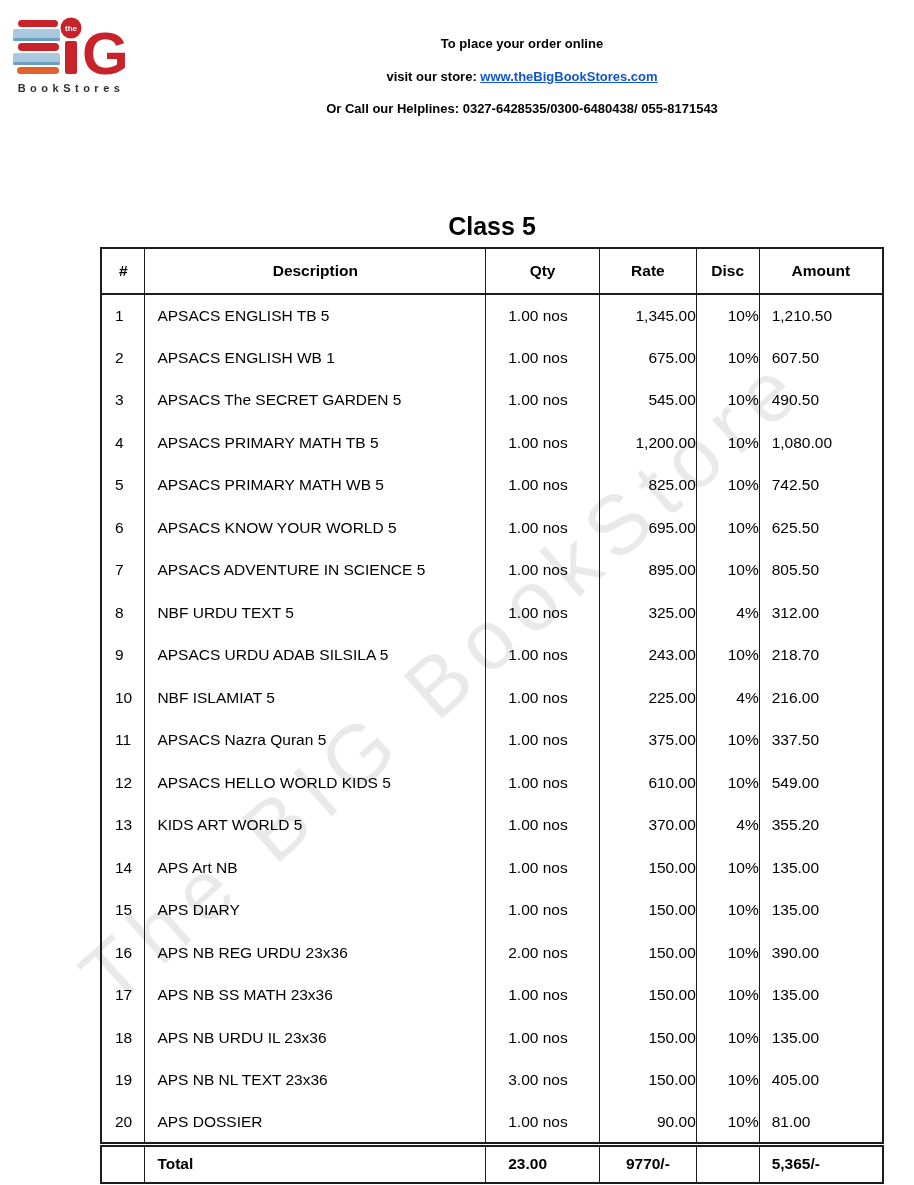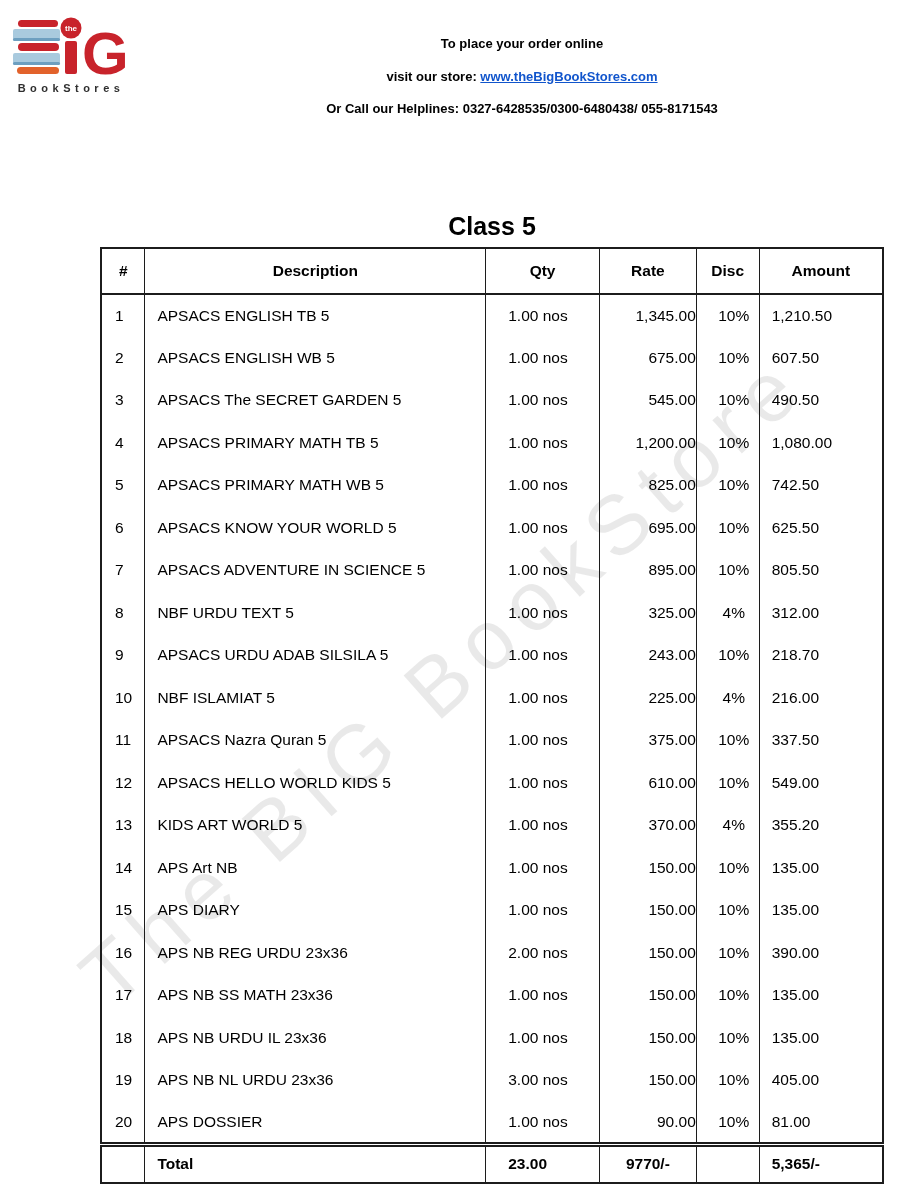--- a/index.html
+++ b/index.html
@@ -96,21 +96,21 @@
   .book-table tbody td { height: 42.5px; }
   .book-table tfoot td {
     height: 39px;
     font-weight: bold;
     border-top: 5px double #1c1c1c;
   }
   .col-num   { padding-left: 13px; text-align: left; }
   .col-desc  { padding-left: 12px; text-align: left; }
   .col-qty   { padding-left: 22px; text-align: left; }
   .col-rate  { padding-left: 11px; text-align: right; }
-  .col-disc  { padding-left: 12px; text-align: center; }
+  .col-disc  { padding-left: 12px; text-align: right; }
   .col-amount{ padding-left: 12px; text-align: left; }
   .total-rate { padding-left: 0; text-align: center; }
 </style>
 </head>
 <body>
 
 <div class="top-header">
 
   <div class="logo-block">
     <svg class="logo-svg" viewBox="0 0 118 62">
@@ -170,21 +170,21 @@
       <tr>
         <td class="col-num">1</td>
         <td class="col-desc">APSACS ENGLISH TB 5</td>
         <td class="col-qty">1.00 nos</td>
         <td class="col-rate">1,345.00</td>
         <td class="col-disc">10%</td>
         <td class="col-amount">1,210.50</td>
       </tr>
       <tr>
         <td class="col-num">2</td>
-        <td class="col-desc">APSACS ENGLISH WB 5</td>
+        <td class="col-desc">APSACS ENGLISH WB 1</td>
         <td class="col-qty">1.00 nos</td>
         <td class="col-rate">675.00</td>
         <td class="col-disc">10%</td>
         <td class="col-amount">607.50</td>
       </tr>
       <tr>
         <td class="col-num">3</td>
         <td class="col-desc">APSACS The SECRET GARDEN 5</td>
         <td class="col-qty">1.00 nos</td>
         <td class="col-rate">545.00</td>
@@ -306,21 +306,21 @@
       <tr>
         <td class="col-num">18</td>
         <td class="col-desc">APS NB URDU IL 23x36</td>
         <td class="col-qty">1.00 nos</td>
         <td class="col-rate">150.00</td>
         <td class="col-disc">10%</td>
         <td class="col-amount">135.00</td>
       </tr>
       <tr>
         <td class="col-num">19</td>
-        <td class="col-desc">APS NB NL URDU 23x36</td>
+        <td class="col-desc">APS NB NL TEXT 23x36</td>
         <td class="col-qty">3.00 nos</td>
         <td class="col-rate">150.00</td>
         <td class="col-disc">10%</td>
         <td class="col-amount">405.00</td>
       </tr>
       <tr>
         <td class="col-num">20</td>
         <td class="col-desc">APS DOSSIER</td>
         <td class="col-qty">1.00 nos</td>
         <td class="col-rate">90.00</td>

